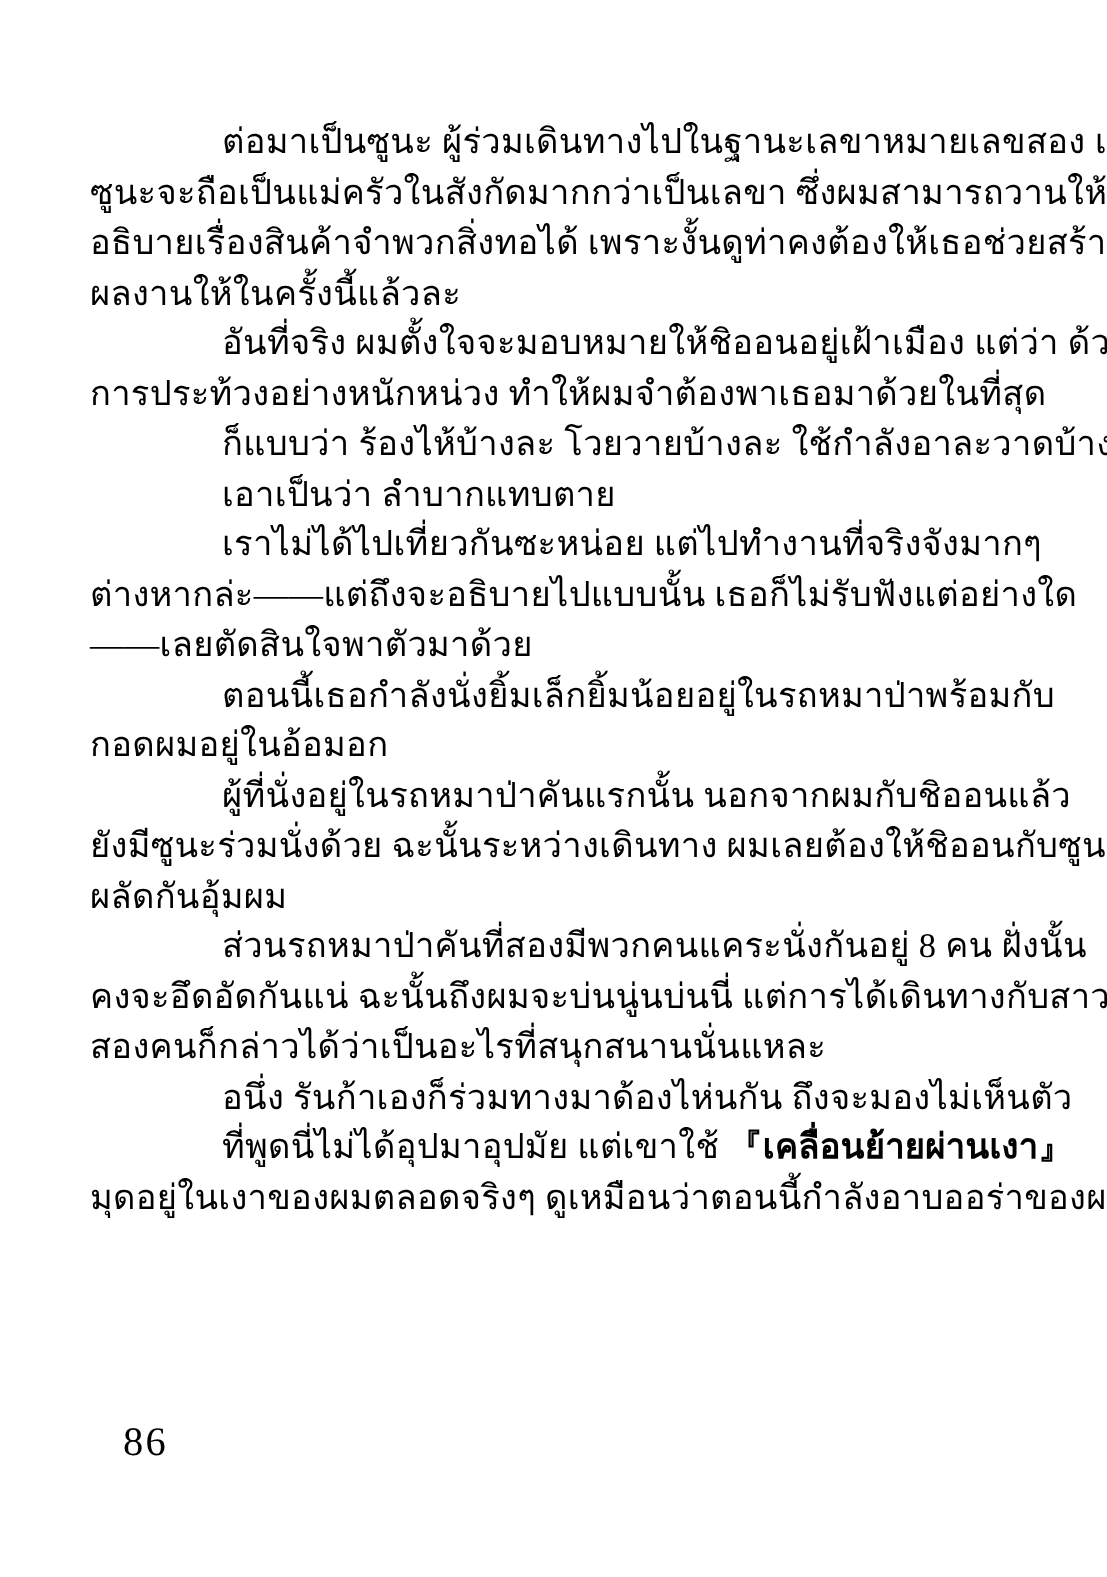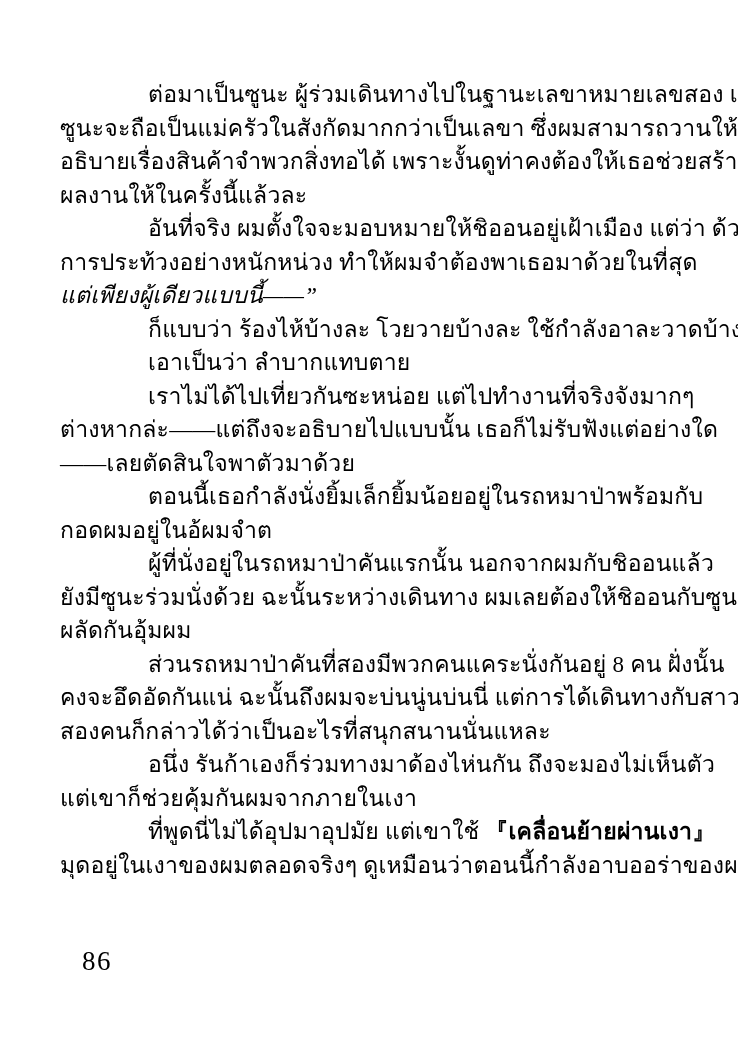--- a/index.html
+++ b/index.html
@@ -50,35 +50,33 @@
 <body>
 
 <div class="page">
   <div class="text-block">
     <div class="line indent">ต่อมาเป็นซูนะ ผู้ร่วมเดินทางไปในฐานะเลขาหมายเลขสอง แต่</div>
     <div class="line">ซูนะจะถือเป็นแม่ครัวในสังกัดมากกว่าเป็นเลขา ซึ่งผมสามารถวานให้เธอ</div>
     <div class="line">อธิบายเรื่องสินค้าจำพวกสิ่งทอได้ เพราะงั้นดูท่าคงต้องให้เธอช่วยสร้าง</div>
     <div class="line">ผลงานให้ในครั้งนี้แล้วละ</div>
     <div class="line indent">อันที่จริง ผมตั้งใจจะมอบหมายให้ชิออนอยู่เฝ้าเมือง แต่ว่า ด้วย</div>
     <div class="line">การประท้วงอย่างหนักหน่วง ทำให้ผมจำต้องพาเธอมาด้วยในที่สุด</div>
-    <div class="line italic">แต่เพียงผู้เดียวแบบนี้——”</div>
     <div class="line indent">ก็แบบว่า ร้องไห้บ้างละ โวยวายบ้างละ ใช้กำลังอาละวาดบ้างละ...</div>
     <div class="line indent">เอาเป็นว่า ลำบากแทบตาย</div>
     <div class="line indent">เราไม่ได้ไปเที่ยวกันซะหน่อย แต่ไปทำงานที่จริงจังมากๆ</div>
     <div class="line">ต่างหากล่ะ——แต่ถึงจะอธิบายไปแบบนั้น เธอก็ไม่รับฟังแต่อย่างใด</div>
     <div class="line">——เลยตัดสินใจพาตัวมาด้วย</div>
     <div class="line indent">ตอนนี้เธอกำลังนั่งยิ้มเล็กยิ้มน้อยอยู่ในรถหมาป่าพร้อมกับ</div>
-    <div class="line">กอดผมอยู่ในอ้ผมจำต</div>
+    <div class="line">กอดผมอยู่ในอ้อมอก</div>
     <div class="line indent">ผู้ที่นั่งอยู่ในรถหมาป่าคันแรกนั้น นอกจากผมกับชิออนแล้ว</div>
     <div class="line">ยังมีซูนะร่วมนั่งด้วย ฉะนั้นระหว่างเดินทาง ผมเลยต้องให้ชิออนกับซูนะ</div>
     <div class="line">ผลัดกันอุ้มผม</div>
     <div class="line indent">ส่วนรถหมาป่าคันที่สองมีพวกคนแคระนั่งกันอยู่ 8 คน ฝั่งนั้น</div>
     <div class="line">คงจะอึดอัดกันแน่ ฉะนั้นถึงผมจะบ่นนู่นบ่นนี่ แต่การได้เดินทางกับสาวงาม</div>
     <div class="line">สองคนก็กล่าวได้ว่าเป็นอะไรที่สนุกสนานนั่นแหละ</div>
     <div class="line indent">อนึ่ง รันก้าเองก็ร่วมทางมาด้องไห่นกัน ถึงจะมองไม่เห็นตัว</div>
-    <div class="line">แต่เขาก็ช่วยคุ้มกันผมจากภายในเงา</div>
     <div class="line indent">
       <span>ที่พูดนี่ไม่ได้อุปมาอุปมัย แต่เขาใช้ </span><span class="skill">『เคลื่อนย้ายผ่านเงา』</span>
     </div>
     <div class="line">มุดอยู่ในเงาของผมตลอดจริงๆ ดูเหมือนว่าตอนนี้กำลังอาบออร่าของผม</div>
   </div>
   <div class="page-num">86</div>
 </div>
 
 </body></html>

